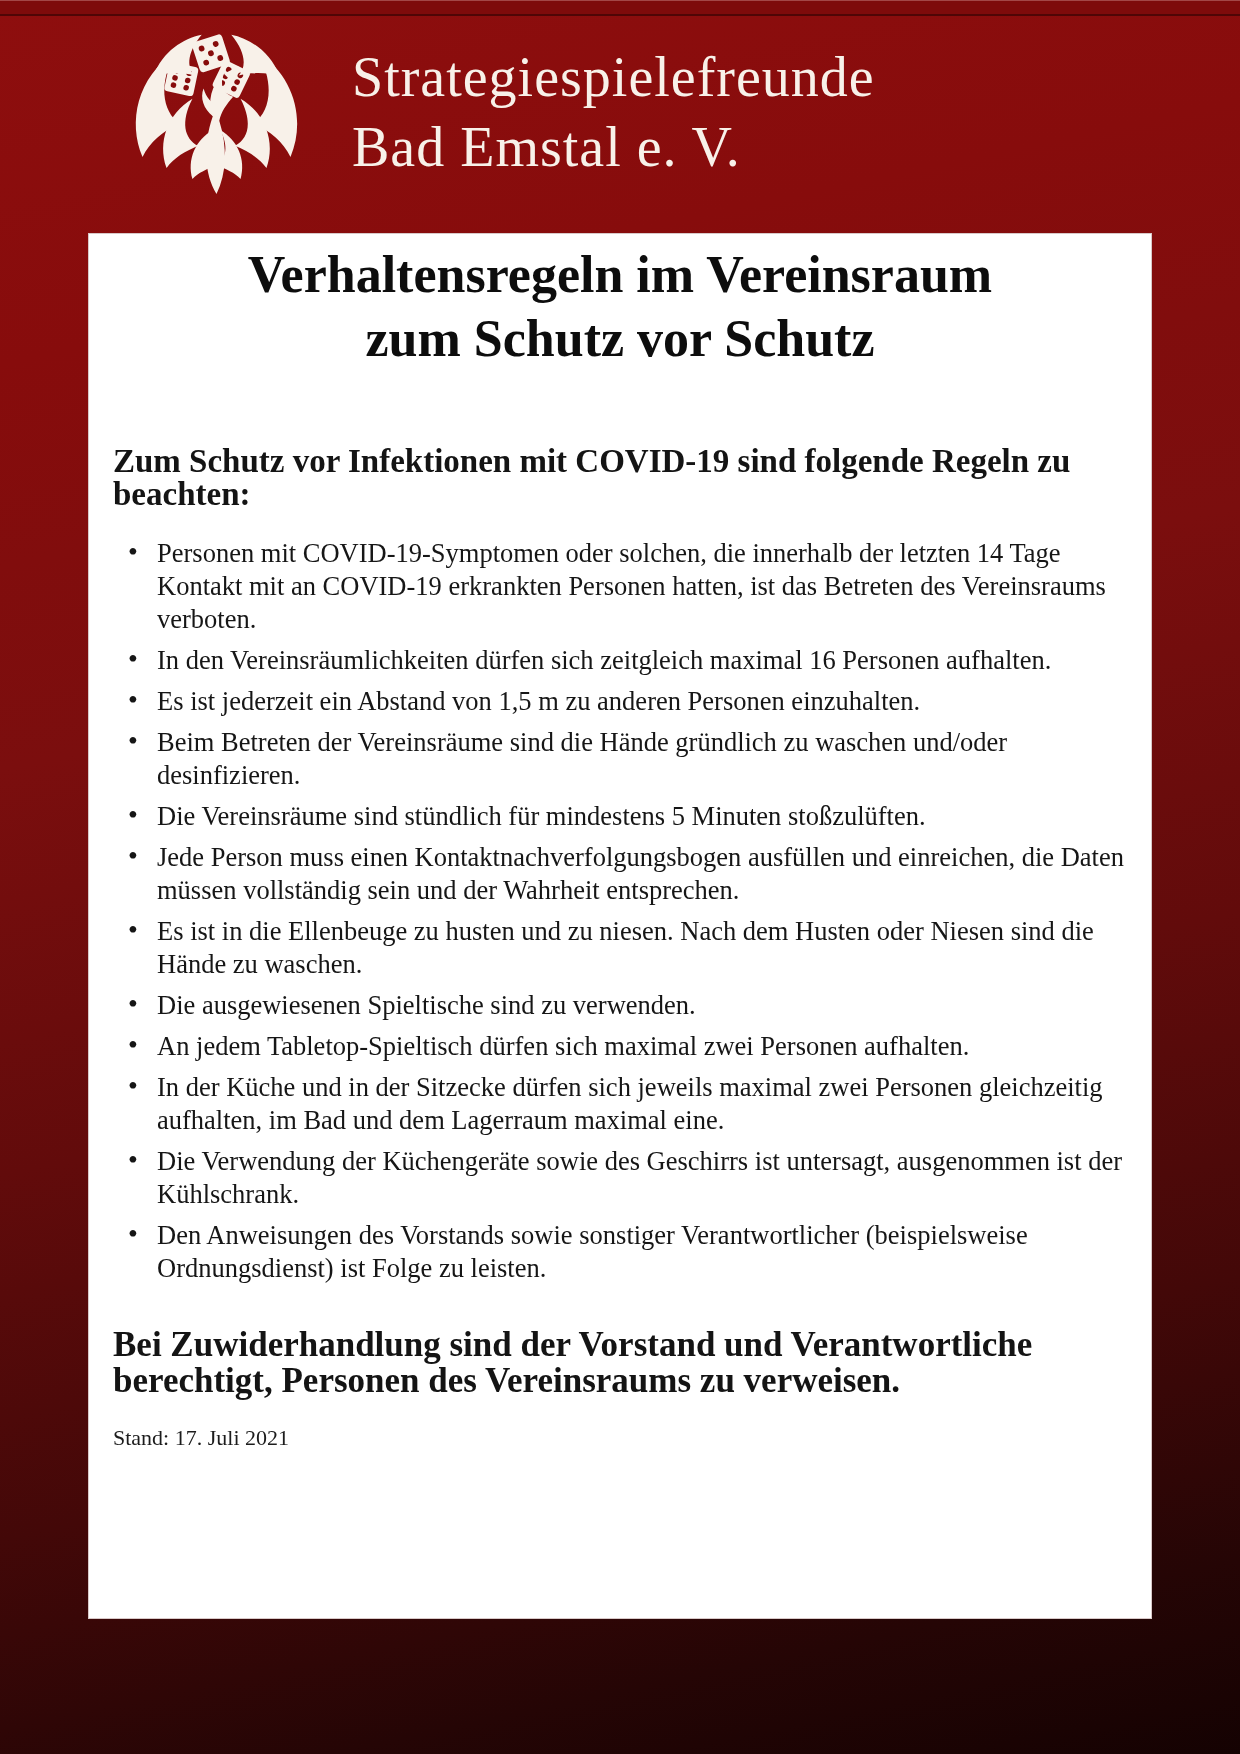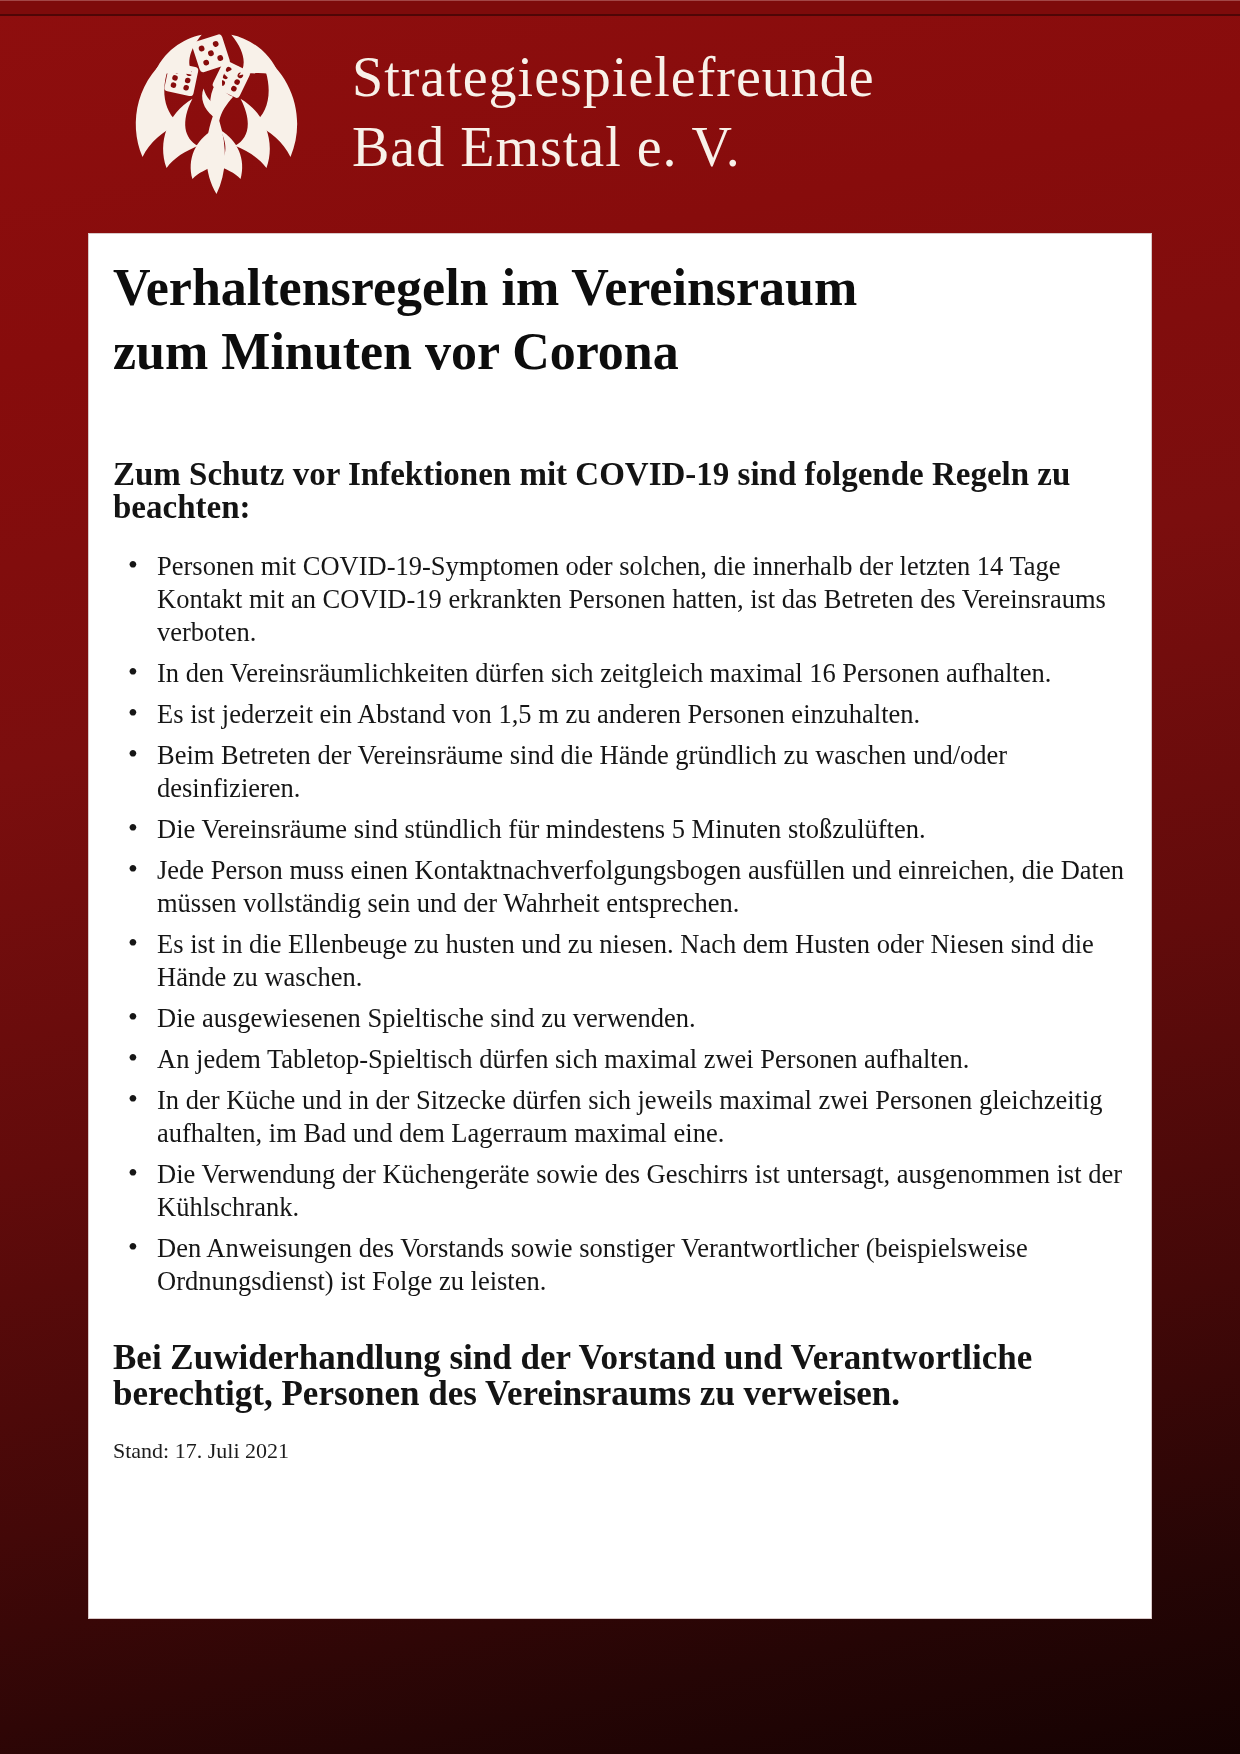--- a/index.html
+++ b/index.html
@@ -62,21 +62,22 @@
     top: 233px;
     width: 1064px;
     height: 1386px;
     box-sizing: border-box;
     background: #ffffff;
     border: 1px solid #d8c8c8;
     padding: 0 24px;
     color: #141414;
   }
   .poster-title {
-    margin-top: 22px;
+    margin-top: 9px;
+    text-align: center;
     font-weight: bold;
     font-size: 52px;
     line-height: 64px;
     color: #0d0d0d;
   }
   .intro {
     margin-top: 74px;
     font-weight: bold;
     font-size: 33px;
     line-height: 33px;
@@ -182,21 +183,21 @@
     </div>
     <div class="org-name">
       <div>Strategiespielefreunde</div>
       <div>Bad Emstal e. V.</div>
     </div>
   </div>
 
   <div class="panel">
     <div class="poster-title">
       <div>Verhaltensregeln im Vereinsraum</div>
-      <div>zum Minuten vor Corona</div>
+      <div>zum Schutz vor Schutz</div>
     </div>
 
     <div class="intro">Zum Schutz vor Infektionen mit COVID-19 sind folgende Regeln zu beachten:</div>
 
     <ul class="rules">
       <li>Personen mit COVID-19-Symptomen oder solchen, die innerhalb der letzten 14 Tage Kontakt mit an COVID-19 erkrankten Personen hatten, ist das Betreten des Vereinsraums verboten.</li>
       <li>In den Vereinsräumlichkeiten dürfen sich zeitgleich maximal 16 Personen aufhalten.</li>
       <li>Es ist jederzeit ein Abstand von 1,5 m zu anderen Personen einzuhalten.</li>
       <li>Beim Betreten der Vereinsräume sind die Hände gründlich zu waschen und/oder desinfizieren.</li>
       <li>Die Vereinsräume sind stündlich für mindestens 5 Minuten stoßzulüften.</li>

